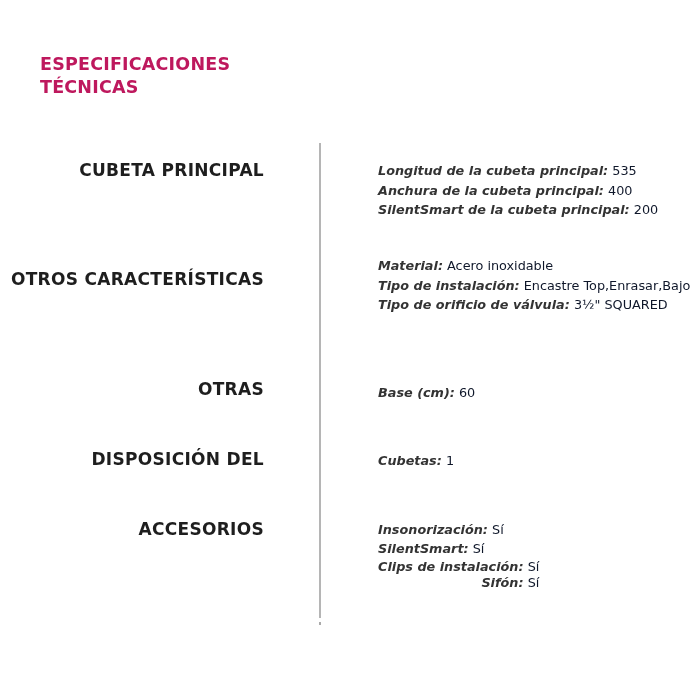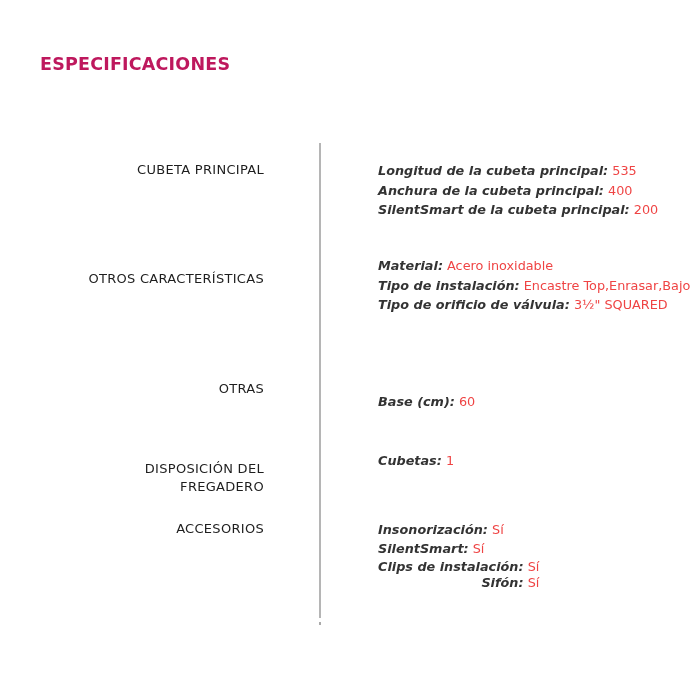--- a/index.html
+++ b/index.html
@@ -14,35 +14,36 @@
     }
     .title span { display: block; }
     .divider {
       position: absolute; left: 319px; top: 143px; width: 2px; height: 475px; background: #b5b5b5;
     }
     .divider-dot {
       position: absolute; left: 319px; top: 622px; width: 2px; height: 3px; background: #aaa;
     }
     .section-label {
       position: absolute; right: 436px; text-align: right;
-      font-size: 13px; font-weight: normal; line-height: 18px; color: #1e1e1e; letter-spacing: 0.3px;
+      font-size: 17px; font-weight: bold; line-height: 18px; color: #1e1e1e; letter-spacing: 0.3px;
     }
     .section-label span { display: block; }
     .specs {
       position: absolute; left: 378px; font-size: 12.8px; line-height: 19.5px; color: #444; white-space: nowrap;
     }
     .spec-row { display: block; }
     .spec-key { font-weight: bold; color: #333; font-style: italic; }
-    .spec-val { font-weight: normal; color: #ef4444; }
+    .spec-val { font-weight: normal; color: #0f172a; }
   </style>
 </head>
 <body>
 
 <div class="title">
   <span>ESPECIFICACIONES</span>
+  <span>TÉCNICAS</span>
 </div>
 
 <div class="divider"></div>
 <div class="divider-dot"></div>
 
 <div class="section-label" style="top:161px;">
   <span>CUBETA PRINCIPAL</span>
 </div>
 <div class="specs" style="top:161px;">
   <div class="spec-row">
@@ -73,30 +74,29 @@
   </div>
   <div class="spec-row">
     <span class="spec-key">Tipo de orificio de válvula:</span>
     <span class="spec-val">3½" SQUARED</span>
   </div>
 </div>
 
 <div class="section-label" style="top:380px;">
   <span>OTRAS</span>
 </div>
-<div class="specs" style="top:392px;">
+<div class="specs" style="top:383px;">
   <div class="spec-row">
     <span class="spec-key">Base (cm):</span>
     <span class="spec-val">60</span>
   </div>
 </div>
 
-<div class="section-label" style="top:460px;">
+<div class="section-label" style="top:450px;">
   <span>DISPOSICIÓN DEL</span>
-  <span>FREGADERO</span>
 </div>
 <div class="specs" style="top:451px;">
   <div class="spec-row">
     <span class="spec-key">Cubetas:</span>
     <span class="spec-val">1</span>
   </div>
 </div>
 
 <div class="section-label" style="top:520px;">
   <span>ACCESORIOS</span>

